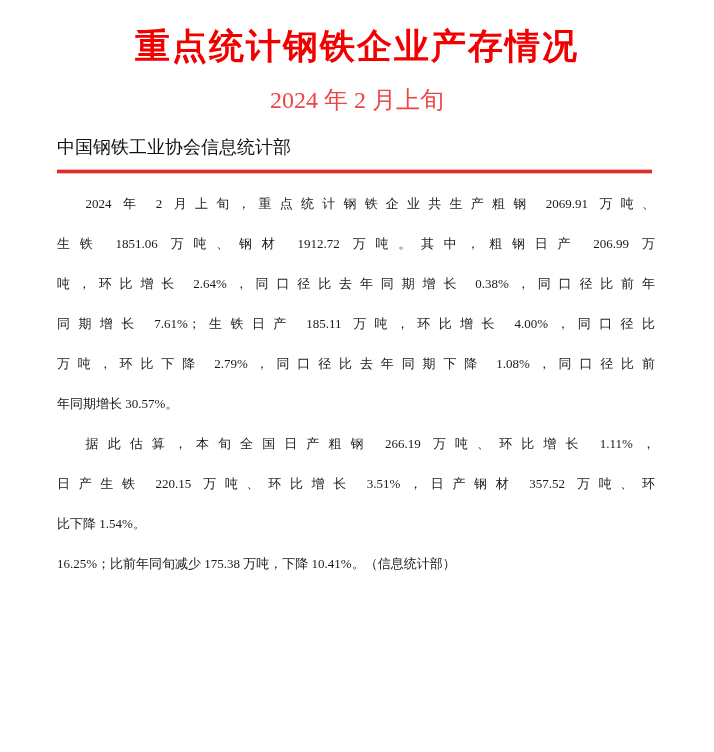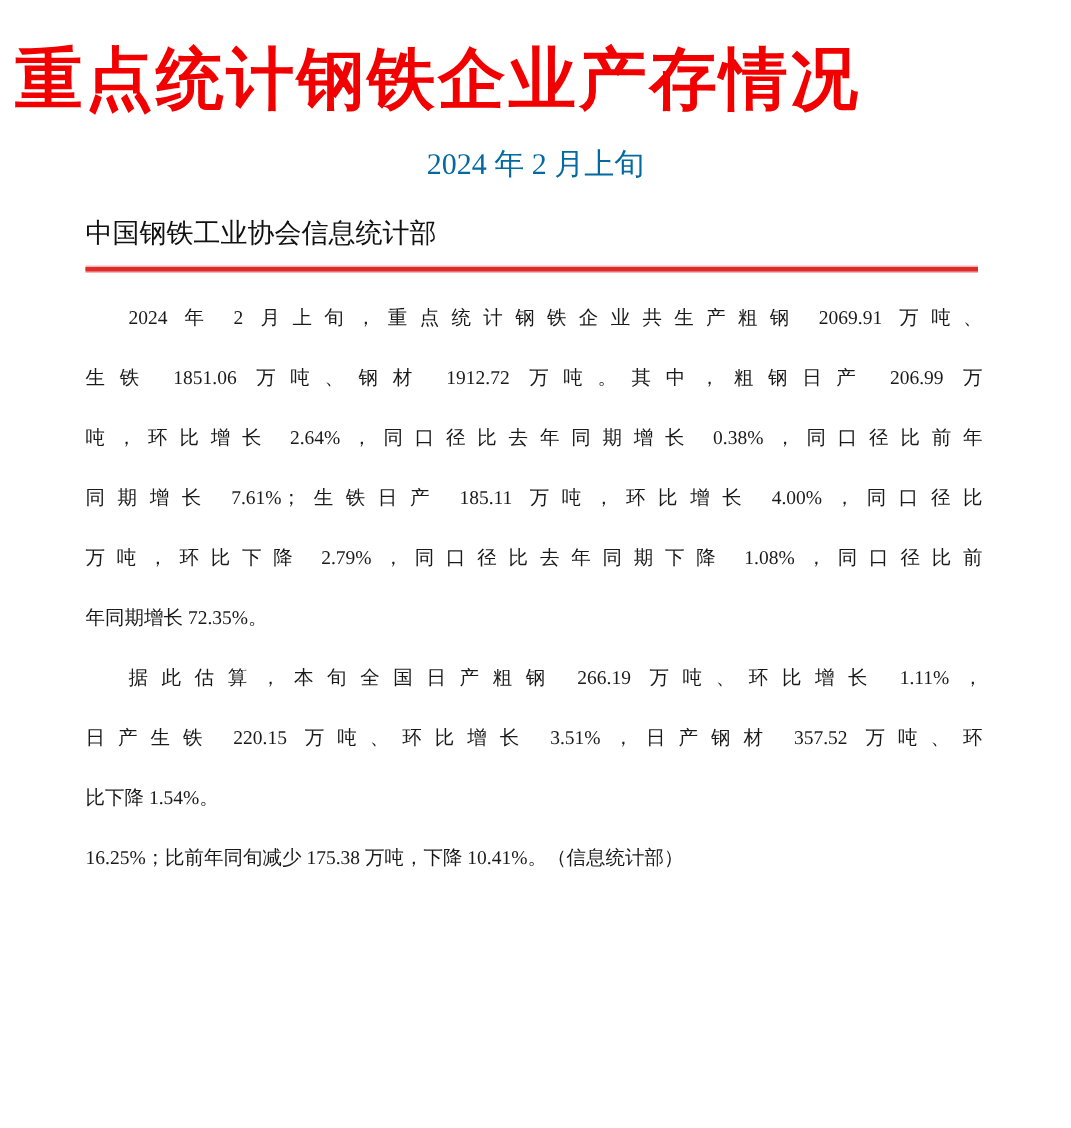--- a/index.html
+++ b/index.html
@@ -7,33 +7,33 @@
     position: relative;
     width: 714px;
     height: 752px;
     background: var(--page-bg, #ffffff);
     overflow: hidden;
     font-family: "Liberation Serif", "DejaVu Serif", serif;
     color: var(--text-color, #1a1a1a);
   }
   .title {
     margin: 24px 10px 0 10px;
-    text-align: left;
-    font-size: 45px;
+    text-align: center;
+    font-size: 35px;
     font-weight: 700;
     letter-spacing: 2px;
     color: var(--title-red, #f20000);
     line-height: 1.3;
   }
   .subtitle {
     margin-top: 15px;
     text-align: center;
-    font-size: 20px;
+    font-size: 24px;
     line-height: 1.25;
-    color: #0369a1;
+    color: #ef4444;
   }
   .byline {
     margin: 21px 0 0 57px;
     font-size: 18px;
     line-height: 1.25;
     color: #111111;
     font-family: Liberation Serif, serif;
   }
   .rule {
     margin: 12px 62px 0 57px;
@@ -66,21 +66,21 @@
   <div class="subtitle">2024 年 2 月上旬</div>
   <div class="byline">中国钢铁工业协会信息统计部</div>
   <div class="rule"></div>
   <div class="body">
       <div class="paragraph">
         <div class="line firstline">2024 年 2 月上旬，重点统计钢铁企业共生产粗钢 2069.91 万吨、</div>
         <div class="line">生铁 1851.06 万吨、钢材 1912.72 万吨。其中，粗钢日产 206.99 万</div>
         <div class="line">吨，环比增长 2.64%，同口径比去年同期增长 0.38%，同口径比前年</div>
         <div class="line">同期增长 7.61%；生铁日产 185.11 万吨，环比增长 4.00%，同口径比</div>
         <div class="line">万吨，环比下降 2.79%，同口径比去年同期下降 1.08%，同口径比前</div>
-        <div class="line lastline">年同期增长 72.35%。</div>
+        <div class="line lastline">年同期增长 30.57%。</div>
       </div>
       <div class="paragraph">
         <div class="line firstline">据此估算，本旬全国日产粗钢 266.19 万吨、环比增长 1.11%，</div>
         <div class="line">日产生铁 220.15 万吨、环比增长 3.51%，日产钢材 357.52 万吨、环</div>
         <div class="line lastline">比下降 1.54%。</div>
       </div>
       <div class="paragraph">
         <div class="line lastline">16.25%；比前年同旬减少 175.38 万吨，下降 10.41%。（信息统计部）</div>
       </div>
     </div>

